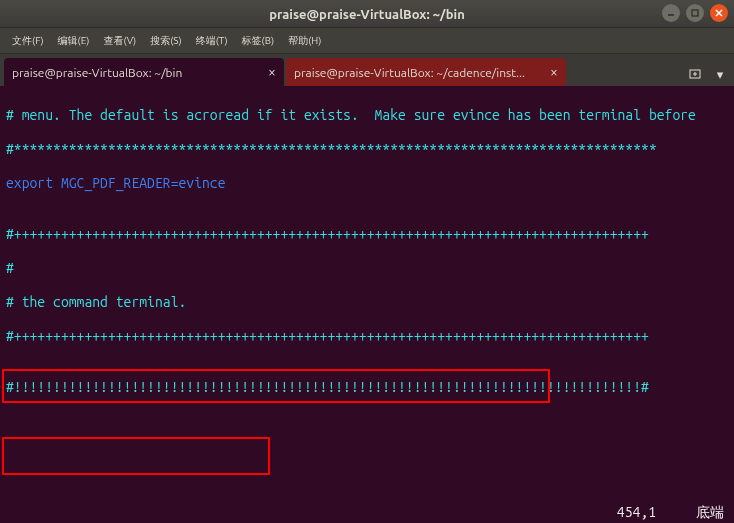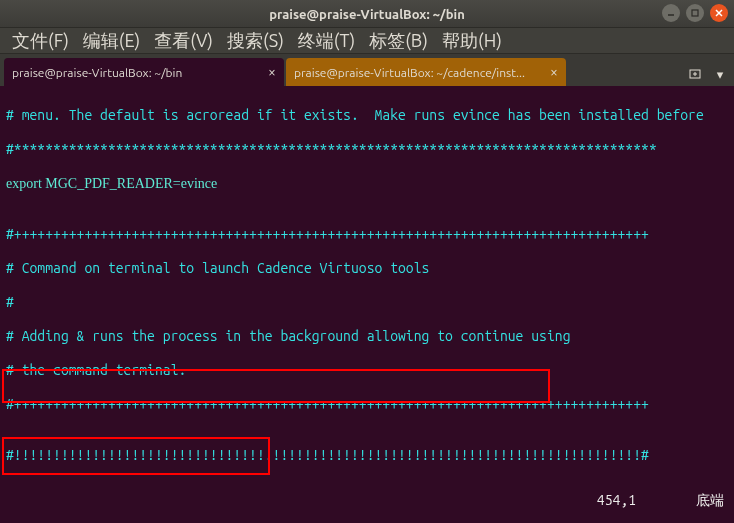--- a/index.html
+++ b/index.html
@@ -53,34 +53,34 @@
   background: #403f3a;
   display: flex;
   align-items: center;
   padding: 0 6px;
   gap: 2px;
   border-bottom: 1px solid #2c2b27;
 }
 .menu-item {
   color: #dfdbd2;
   padding: 3px 6px;
-  font-size: 18px;
+  font-size: 10px;
   cursor: pointer;
 }
 .tabs-bar {
   height: 32px;
   background: #3a3935;
   display: flex;
   align-items: flex-end;
   padding: 0 4px;
   gap: 2px;
 }
 .tab {
   height: 28px;
-  background: #a16207;
+  background: #7f1d1d;
   border-radius: 4px 4px 0 0;
   display: flex;
   align-items: center;
   padding: 0 8px;
   color: #dfdbd2;
   font-size: 12px;
   min-width: 280px;
   max-width: 320px;
   cursor: pointer;
   position: relative;
@@ -123,35 +123,35 @@
   font-family: "Ubuntu Mono", "DejaVu Sans Mono", monospace;
   font-size: 14px;
   line-height: 17px;
   color: #34e2e2;
   position: relative;
   overflow: hidden;
   white-space: pre;
 }
 .term-line { white-space: pre-wrap; word-break: break-all; }
 .cyan { color: #34e2e2; }
-.white { color: #5eead4; font-family: Liberation Serif, serif; }
+.white { color: #3b82f6; }
 .highlight-box {
   position: absolute;
   border: 2px solid #ff0000;
   pointer-events: none;
 }
 .status-bar {
   position: absolute;
-  bottom: 14px;
+  bottom: 2px;
   right: 10px;
   color: #eeeeec;
   font-family: "Ubuntu Mono", monospace;
   font-size: 14px;
   display: flex;
-  gap: 60px;
+  gap: 40px;
 }
 </style>
 </head>
 <body>
 
 <div class="title-bar">
   <span class="title-text">praise@praise-VirtualBox: ~/bin</span>
   <div class="window-controls">
     <div class="win-btn btn-min">
         <svg width="8" height="8" viewBox="0 0 8 8">
@@ -195,28 +195,26 @@
       <svg width="14" height="14" viewBox="0 0 14 14">
         <rect x="2" y="3" width="10" height="8" fill="none" stroke="#dfdbd2" stroke-width="1"></rect>
         <line x1="7" y1="5" x2="7" y2="9" stroke="#dfdbd2" stroke-width="1"></line>
         <line x1="5" y1="7" x2="9" y2="7" stroke="#dfdbd2" stroke-width="1"></line>
       </svg>
     </div>
   <div class="tab-down">▾</div>
 </div>
 
 <div class="terminal">
-<div class="term-line cyan"># menu. The default is acroread if it exists.  Make runs evince has been installed before</div>
+<div class="term-line cyan"># menu. The default is acroread if it exists.  Make sure evince has been terminal before</div>
 <div class="term-line cyan">#**********************************************************************************</div>
 <div class="term-line white">export MGC_PDF_READER=evince</div>
 <div class="term-line"></div>
 <div class="term-line cyan">#+++++++++++++++++++++++++++++++++++++++++++++++++++++++++++++++++++++++++++++++++</div>
-<div class="term-line cyan"># Command on terminal to launch Cadence Virtuoso tools</div>
 <div class="term-line cyan">#</div>
-<div class="term-line cyan"># Adding &amp; runs the process in the background allowing to continue using</div>
 <div class="term-line cyan"># the command terminal.</div>
 <div class="term-line cyan">#+++++++++++++++++++++++++++++++++++++++++++++++++++++++++++++++++++++++++++++++++</div>
 <div class="term-line"></div>
 <div class="term-line cyan">#!!!!!!!!!!!!!!!!!!!!!!!!!!!!!!!!!!!!!!!!!!!!!!!!!!!!!!!!!!!!!!!!!!!!!!!!!!!!!!!!#</div>
 
 
 <div class="term-line"></div>
 
 
 

